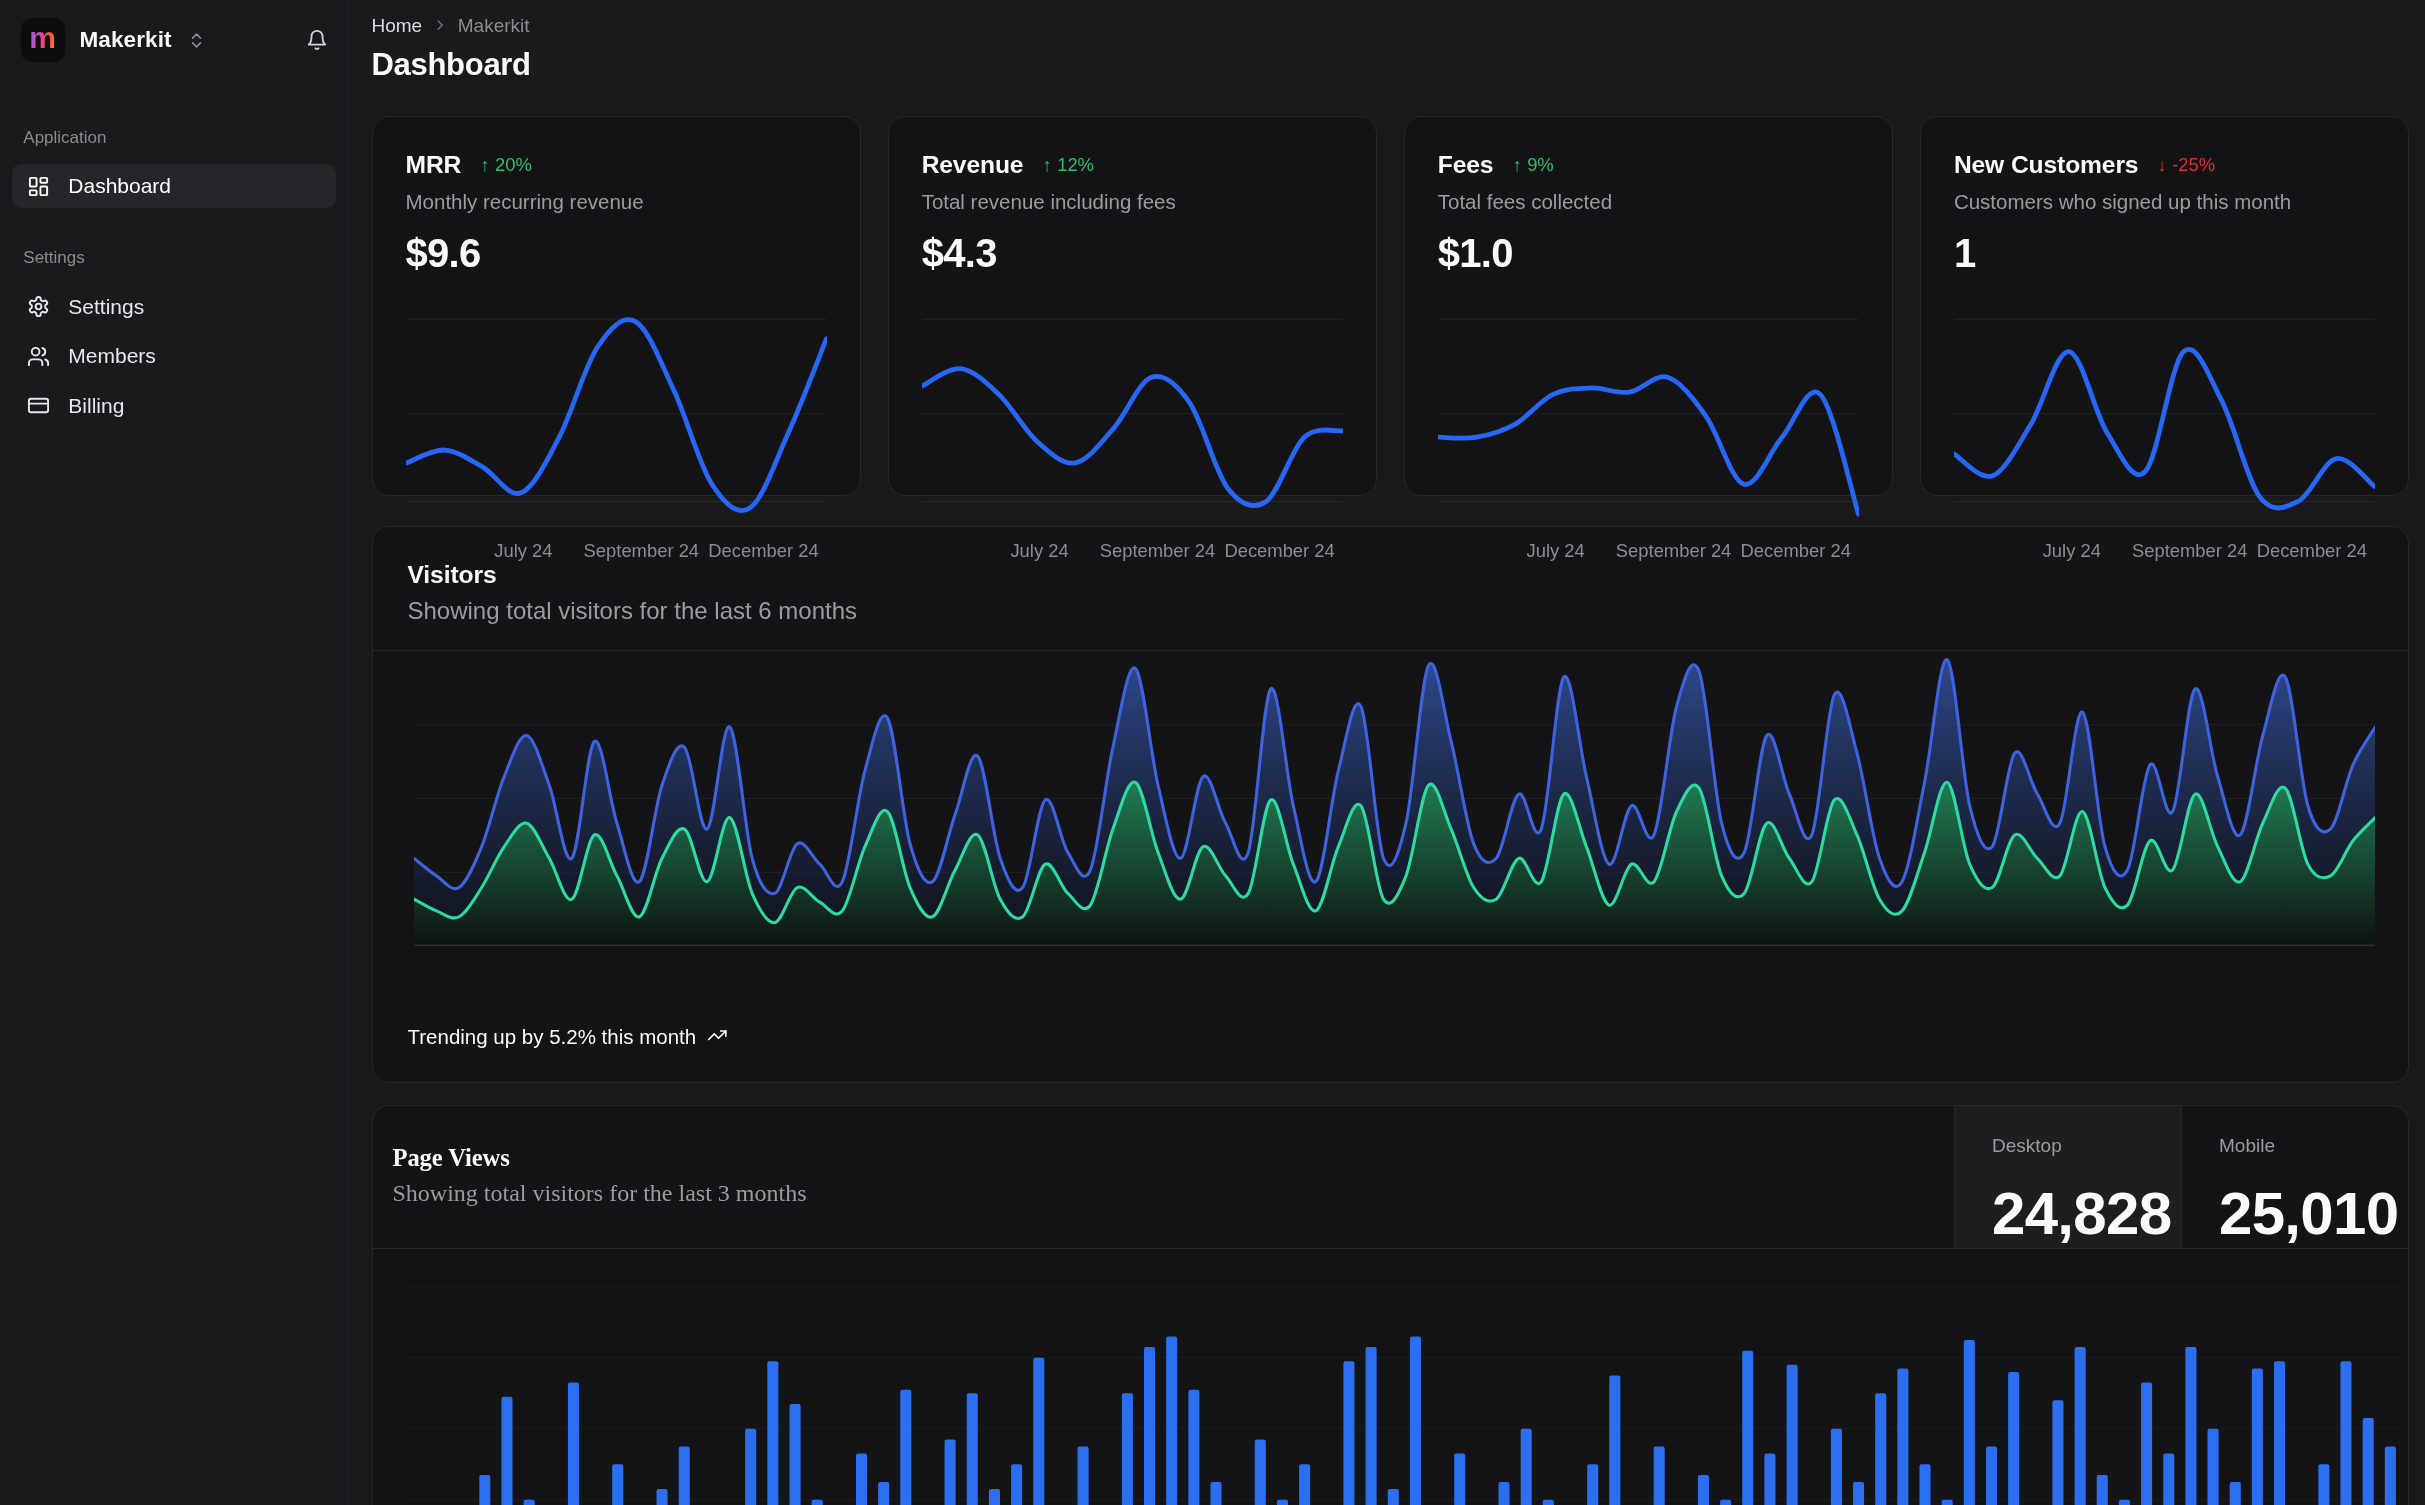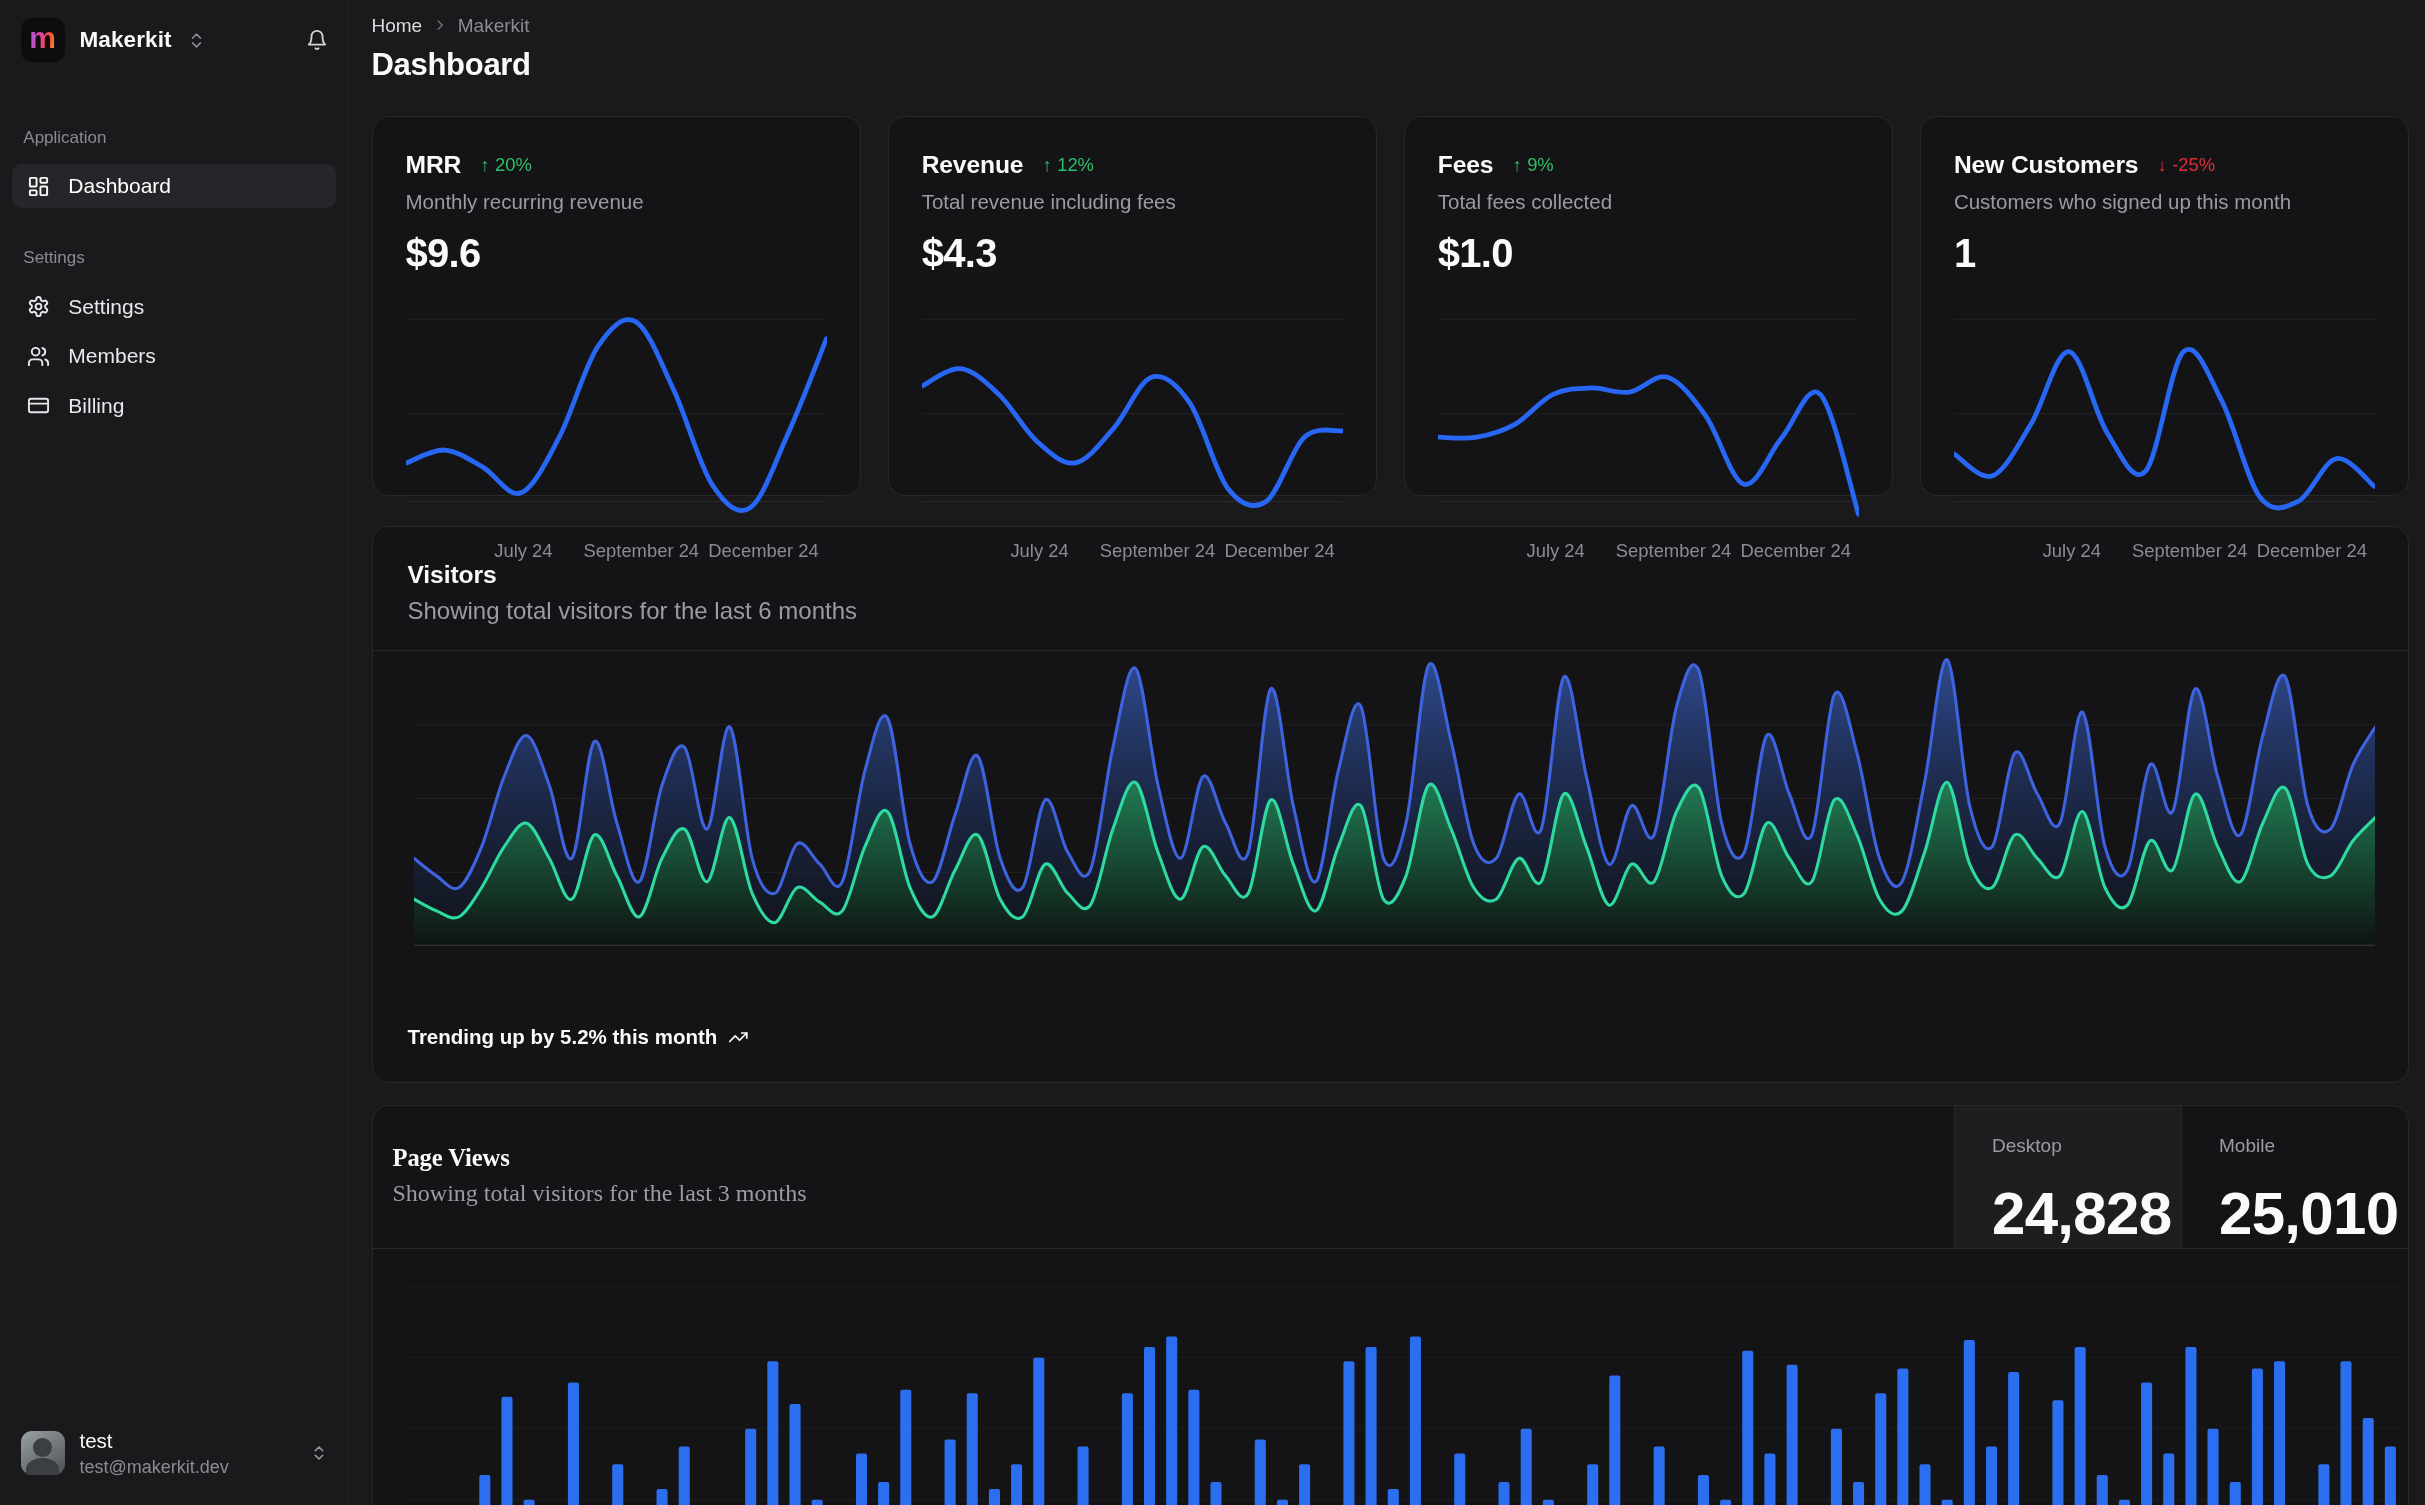--- a/index.html
+++ b/index.html
@@ -56,21 +56,21 @@
   .x-labels .xl-0 { left:28%; } .x-labels .xl-1 { left:56%; } .x-labels .xl-2 { left:85%; }
 
   
   .visitors-card { margin-top:30px; }
   .v-header { padding:34px 35px 24.6px; border-bottom:1.4px solid #28282b; }
   .card-title { font-size:24.6px; font-weight:700; letter-spacing:-0.1px; }
   .card-sub { margin-top:8.2px; font-size:24px; color:#9b9ba3; }
   .v-chart { padding:0 33px 0 41px; }
   .chart-area { width:100%; height:295px; display:block; }
   .v-footer { padding:79px 35px 33px; }
-  .v-foot-main { display:flex; align-items:center; gap:11px; font-size:20.5px; font-weight:700; color:#fafafa; }
+  .v-foot-main { display:flex; align-items:flex-start; gap:11px; font-size:20.5px; font-weight:400; color:#fafafa; }
   .v-foot-sub { margin-top:8.2px; font-size:20.5px; color:#9b9ba3; }
 
   
   .pv-card { margin-top:22px; overflow:hidden; }
   .pv-header { display:flex; align-items:stretch; border-bottom:1.4px solid #28282b; min-height:135px; }
   .pv-titles { flex:1; padding:38px 20px 0;font-family:Liberation Serif, serif; }
   .pv-stat { width:227px; flex:none; border-left:1.4px solid #28282b; padding:29px 37px 0; cursor:pointer; }
   .pv-stat.active { background:#1e1e21; }
   .pv-stat-label { font-size:19px; color:#9b9ba3; }
   .pv-stat-value { margin-top:22px; font-size:60px; font-weight:700; letter-spacing:-0.7px; }
@@ -139,31 +139,20 @@
         <div class="nav-item">
           <svg class="ico" width="23" height="23" viewBox="0 0 24 24" fill="none" stroke="#e8e8ec" stroke-width="2" stroke-linecap="round" stroke-linejoin="round">
               <rect width="20" height="14" x="2" y="5" rx="2"></rect>
               <line x1="2" x2="22" y1="10" y2="10"></line>
             </svg>
           <span>Billing</span>
         </div>
       </div>
     </nav>
 
-    <div class="side-user">
-      <div class="avatar"></div>
-      <div class="user-meta">
-        <div class="user-name">test</div>
-        <div class="user-email">test@makerkit.dev</div>
-      </div>
-      <svg class="ico" width="18" height="18" viewBox="0 0 24 24" fill="none" stroke="#9b9ba3" stroke-width="2" stroke-linecap="round" stroke-linejoin="round">
-          <path d="m7 15 5 5 5-5"></path>
-          <path d="m7 9 5-5 5 5"></path>
-        </svg>
-    </div>
   </aside>
 
   <main>
     <nav class="breadcrumb">
       <span class="crumb-home">Home</span>
       <svg class="ico" width="16.4" height="16.4" viewBox="0 0 24 24" fill="none" stroke="#71717a" stroke-width="2" stroke-linecap="round" stroke-linejoin="round">
           <path d="m9 18 6-6-6-6"></path>
         </svg>
       <span class="crumb-current">Makerkit</span>
     </nav>

